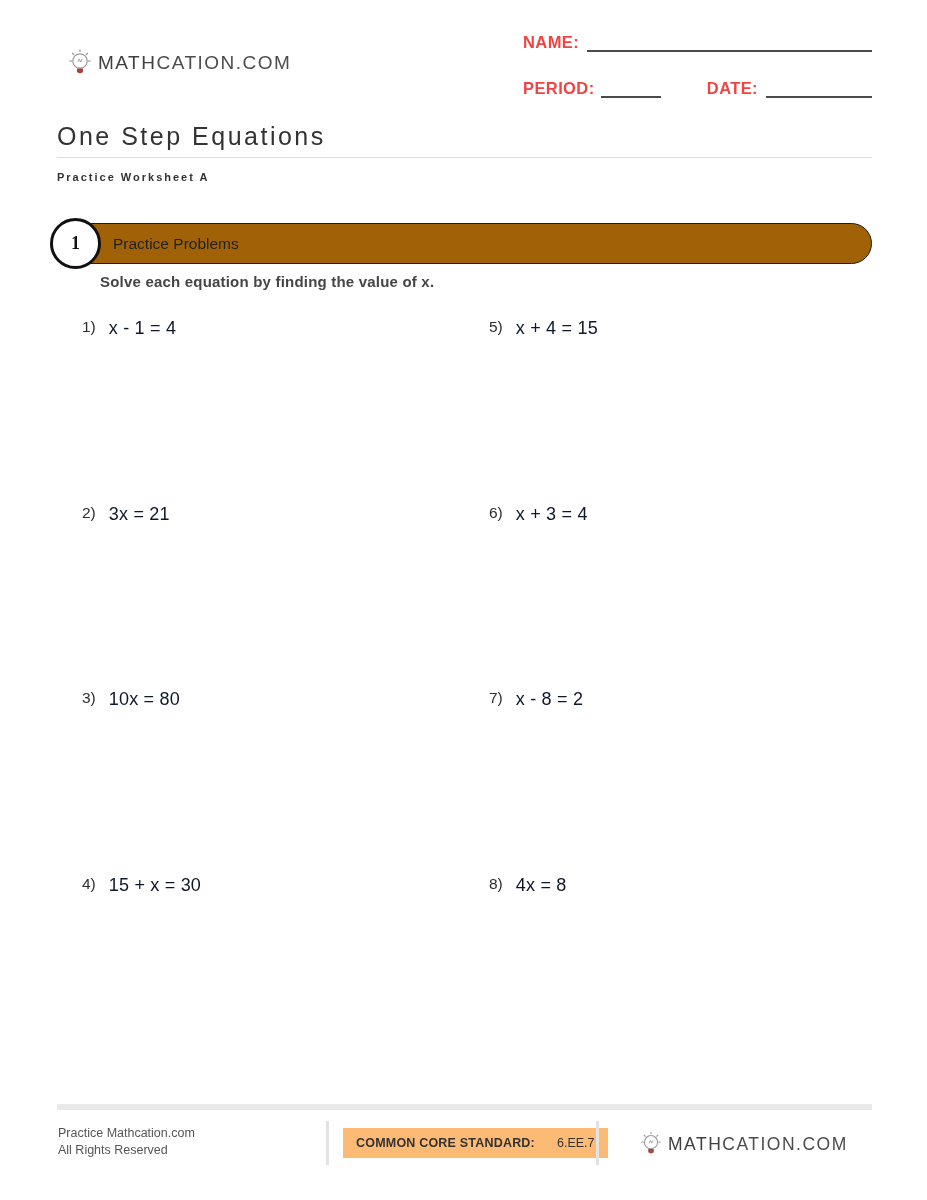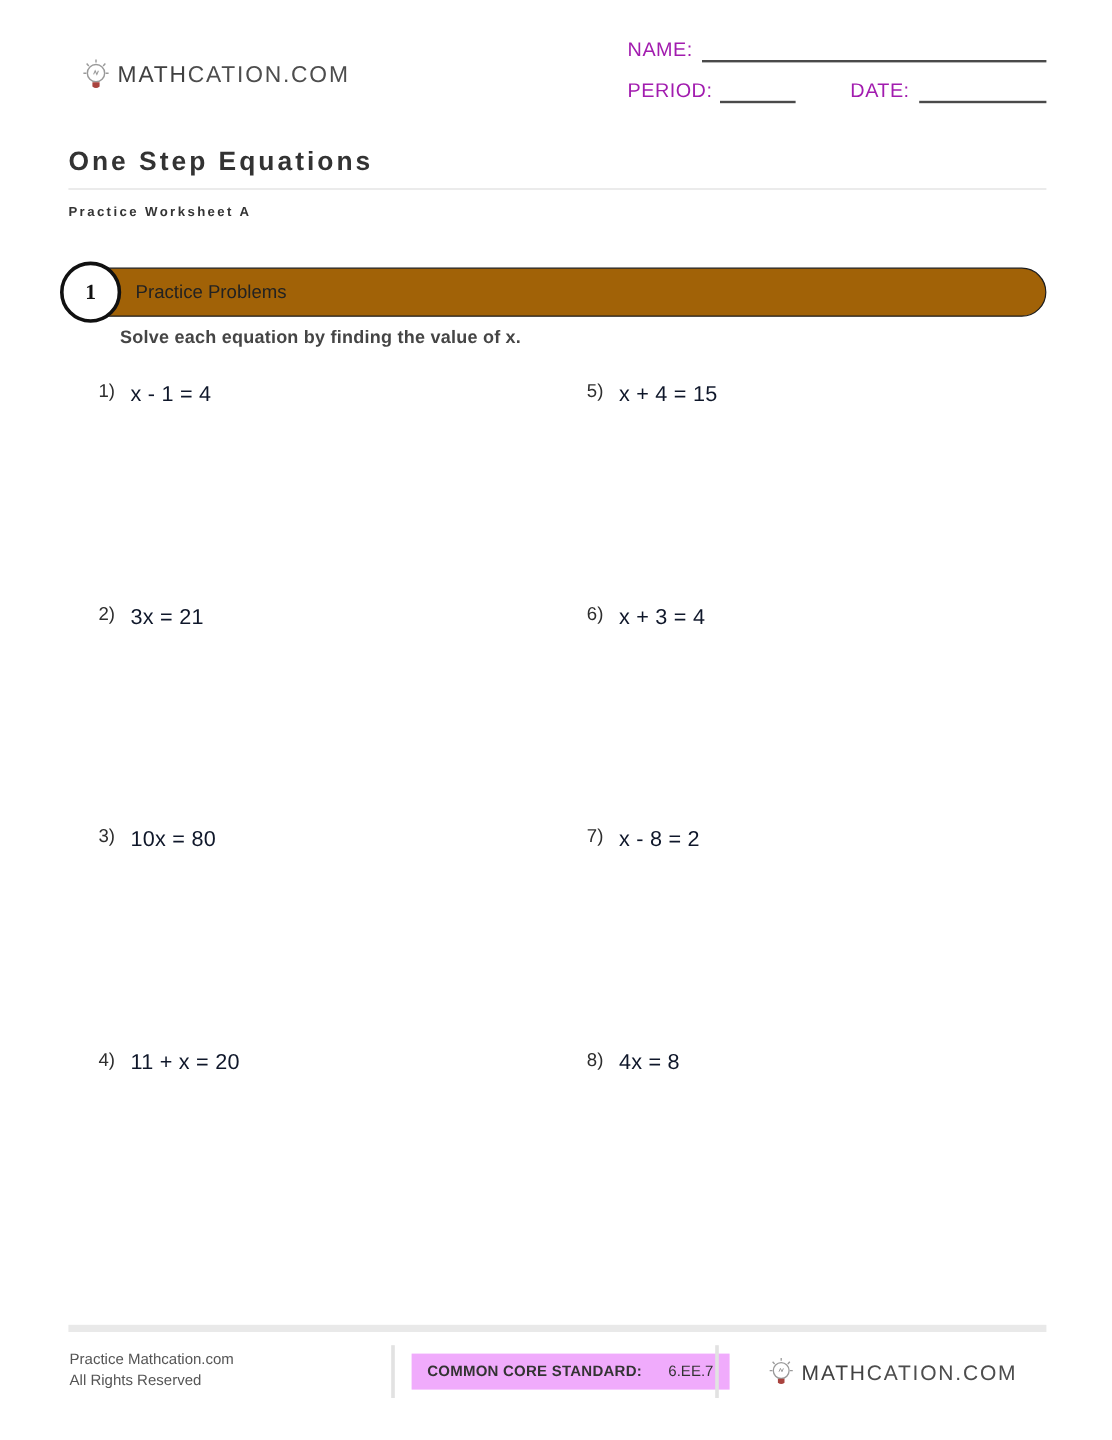--- a/index.html
+++ b/index.html
@@ -14,31 +14,31 @@
 
   
   .logo { position: absolute; display: flex; align-items: center; gap: 6px; }
   .logo-main { left: 68px; top: 48px; }
   .logo-text { font-size: 19px; letter-spacing: 1.5px; white-space: nowrap; }
   .logo-text .lg-bold { font-weight: 400; color: #404040; }
   .logo-text .lg-light { font-weight: 400; color: #4d4d4d; }
 
   .fields { position: absolute; left: 523px; top: 32px; width: 349px; }
   .field-row { display: flex; align-items: flex-end; margin-bottom: 14px; }
-  .field-label { font-weight: 400; font-size: 16.5px; color: #a21caf; letter-spacing: 0.4px; white-space: nowrap; }
+  .field-label { font-weight: 700; font-size: 16.5px; color: #ef4444; letter-spacing: 0.4px; white-space: nowrap; }
   .field-line { border-bottom: 2px solid #4a4a4a; height: 20px; }
   .line-name { flex: 1; margin-left: 8px; }
   .line-period { width: 64px; margin-left: 6px; }
   .line-date { width: 106px; margin-left: 8px; }
-  .date-group { margin-left: 46px; display: flex; align-items: flex-end; }
+  .date-group { margin-left: 46px; display: flex; align-items: flex-end; margin-top: 12px; }
 
   
   .page-title {
     position: absolute; left: 57px; top: 122px;
-    font-size: 22px; font-weight: 700; letter-spacing: 2.5px; color: #333;
+    font-size: 25px; font-weight: 400; letter-spacing: 2.5px; color: #333;
   }
   .title-rule {
     position: absolute; left: 57px; top: 157px; width: 815px; height: 1px;
     background: #dedede;
   }
   .worksheet-subtitle {
     position: absolute; left: 57px; top: 171px;
     font-size: 11px; font-weight: 700; letter-spacing: 2px; color: #333;
   }
 
@@ -79,21 +79,21 @@
   .footer-bar {
     position: absolute; left: 57px; top: 1104px; width: 815px; height: 6px;
     background: #e9e9e9;
   }
   .f-copy { position: absolute; left: 58px; top: 1125px; font-size: 12.5px; color: #555; line-height: 1.32; }
   .f-div { position: absolute; top: 1121px; width: 3px; height: 44px; background: #e2e2e2; }
   .f-div1 { left: 326px; }
   .f-div2 { left: 596px; }
   .f-box {
     position: absolute; left: 343px; top: 1128px; height: 30px;
-    background: #f0abfc; display: flex; align-items: center;
+    background: #fdba74; display: flex; align-items: center;
     padding: 0 13px; white-space: nowrap;
   }
   .f-box-label { font-size: 12.5px; font-weight: 700; color: #333; letter-spacing: 0.2px; }
   .f-box-value { font-size: 12.5px; color: #333; margin-left: 22px; }
   .logo-footer { left: 640px; top: 1130px; }
   .logo-footer .logo-text { font-size: 17.5px; }
 
   .bulb-svg { display: block; }
 </style>
 </head>
@@ -162,21 +162,21 @@
   <div class="problem">
     <span class="p-num">3)</span>
     <span class="p-eq">10x = 80</span>
   </div>
   <div class="problem">
     <span class="p-num">7)</span>
     <span class="p-eq">x - 8 = 2</span>
   </div>
   <div class="problem">
     <span class="p-num">4)</span>
-    <span class="p-eq">11 + x = 20</span>
+    <span class="p-eq">15 + x = 30</span>
   </div>
   <div class="problem">
     <span class="p-num">8)</span>
     <span class="p-eq">4x = 8</span>
   </div>
 </div>
 
 <div class="footer-bar"></div>
 
 <div class="f-copy">

